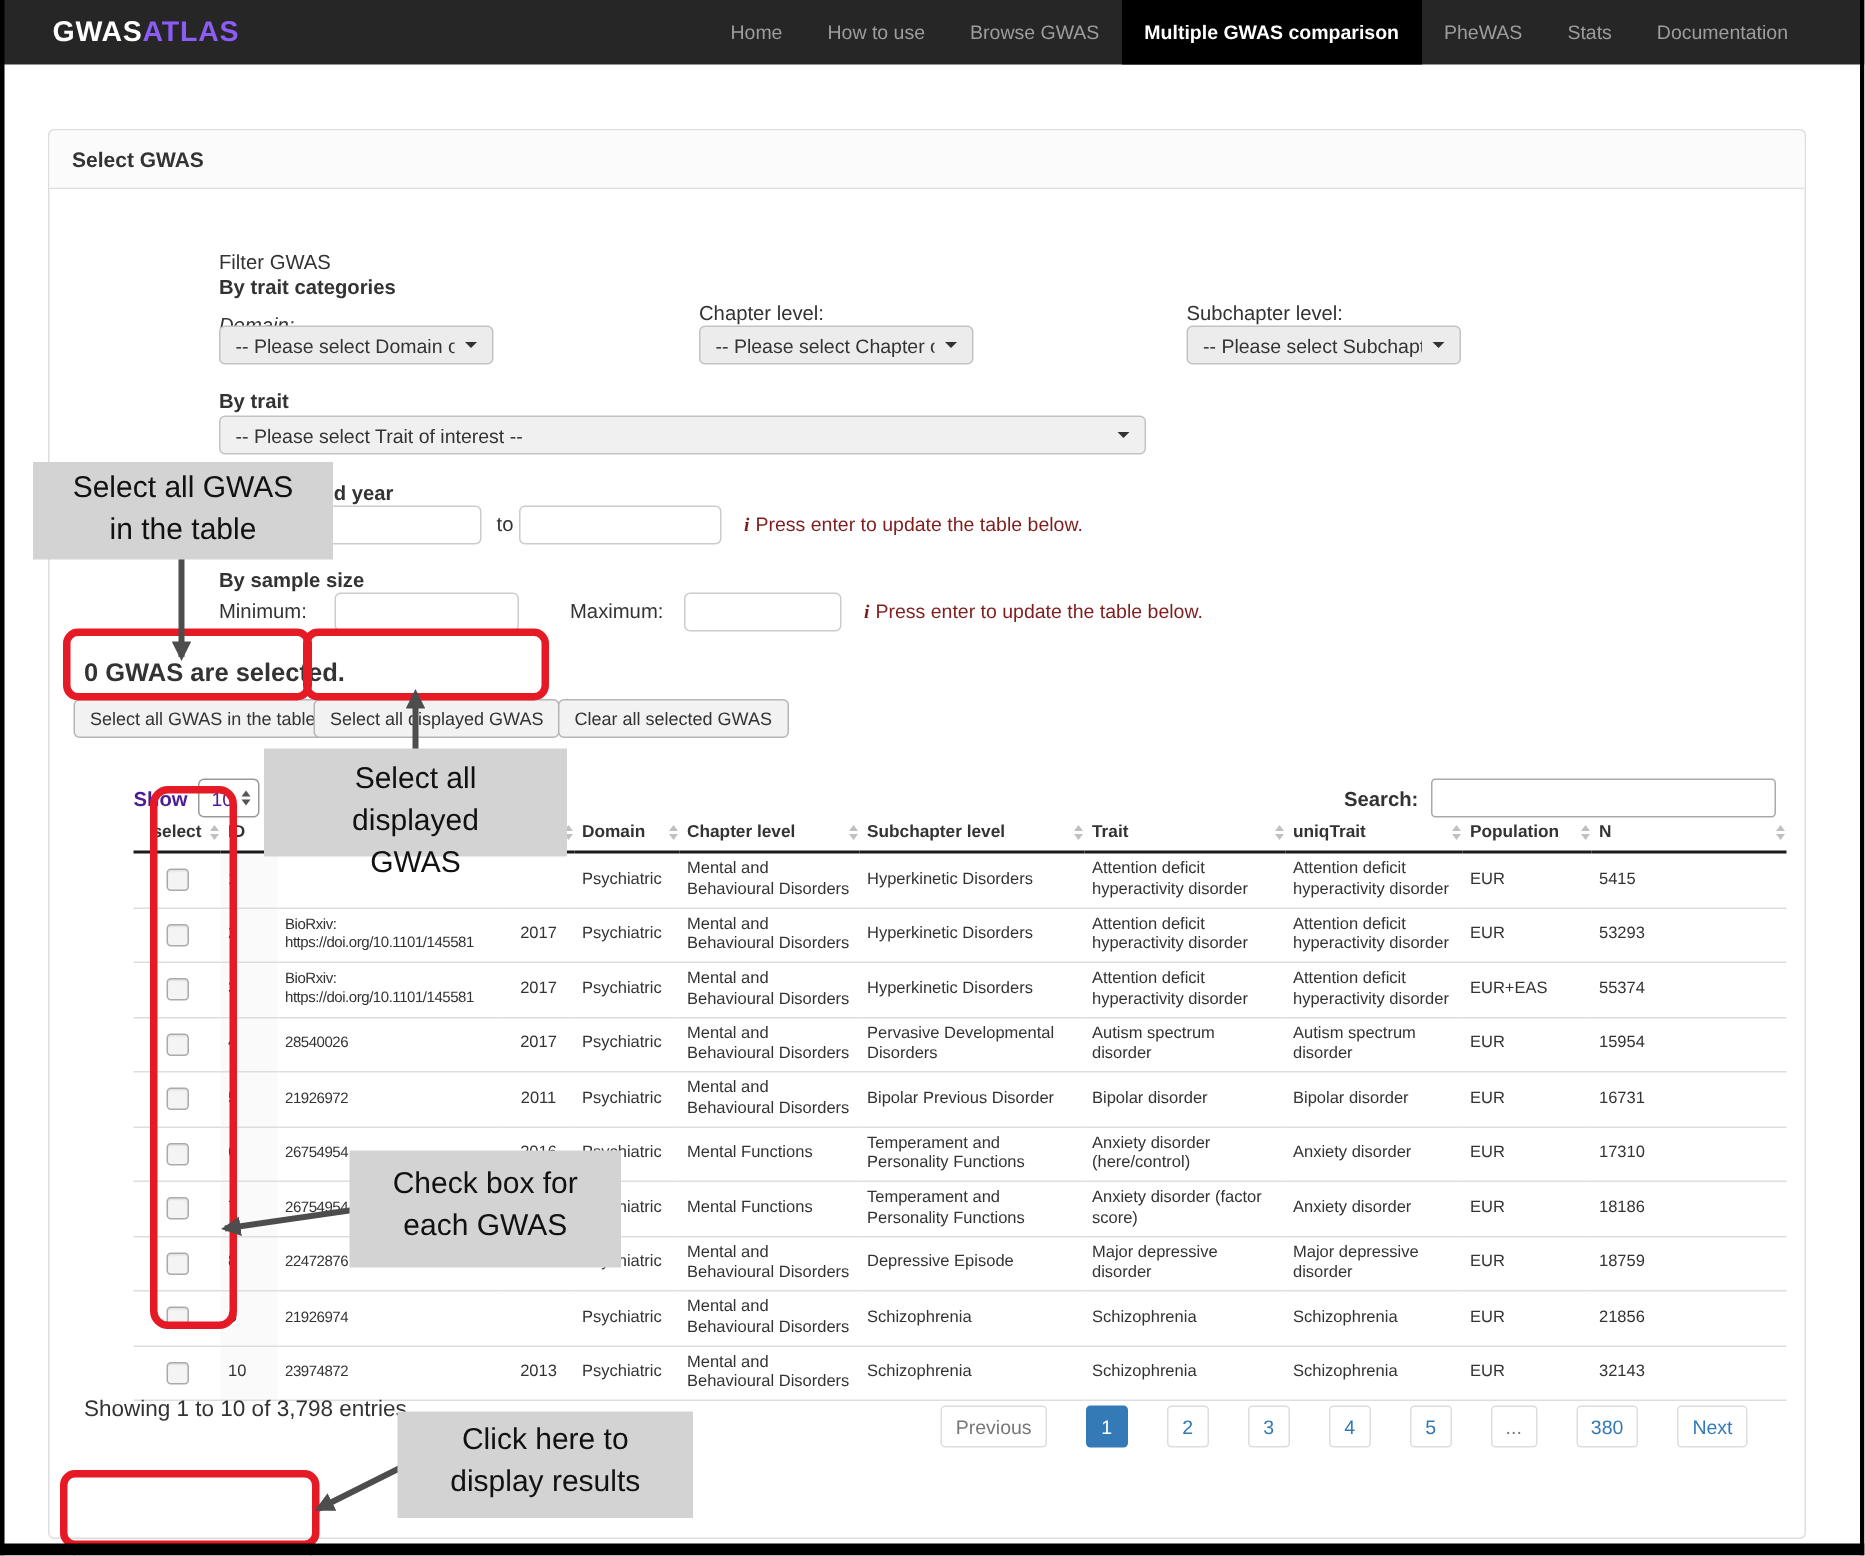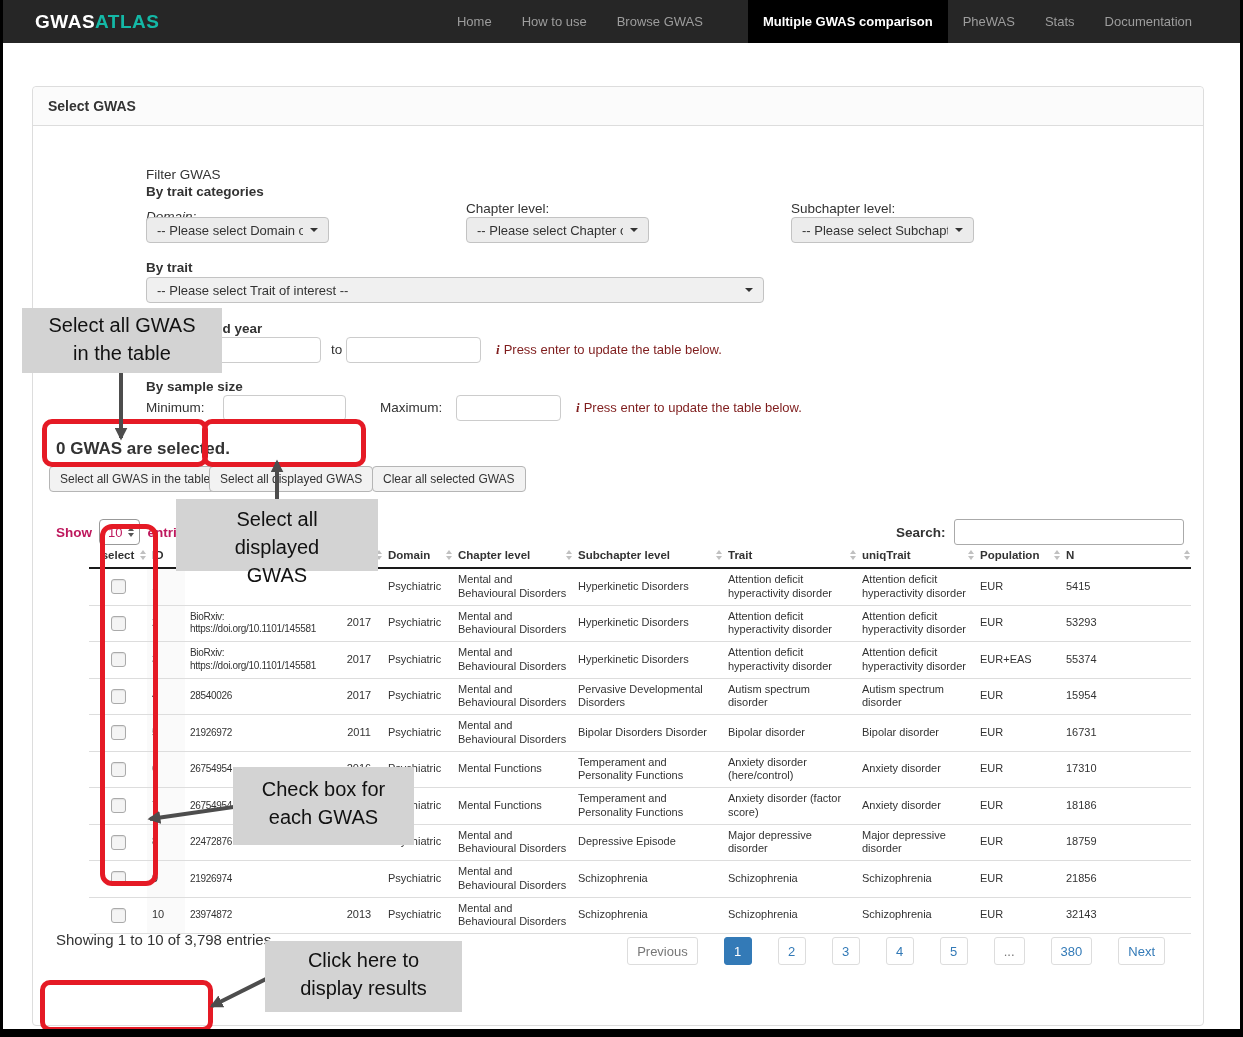--- a/index.html
+++ b/index.html
@@ -6,24 +6,24 @@
   body{width:1243px;height:1037px;position:relative;overflow:hidden;
        font-family:"Liberation Sans",sans-serif;color:#333;}
   .abs{position:absolute;}
   
   #frame{left:0;top:0;width:1243px;height:1037px;box-sizing:border-box;
          border-left:3px solid #000;border-right:3px solid #000;border-bottom:8px solid #000;
          pointer-events:none;z-index:40;}
   
   #navbar{left:0;top:0;width:1243px;height:43px;background:#262626;display:flex;align-items:stretch;z-index:2;}
   #brand{align-self:center;margin-left:35px;font-size:19px;font-weight:bold;letter-spacing:.5px;}
-  #brand .b1{color:#fff;} #brand .b2{color:#14b8a6;}
+  #brand .b1{color:#fff;} #brand .b2{color:#8b5cf6;}
   #nav-menu{margin-left:auto;margin-right:36px;display:flex;align-items:stretch;}
   .nav-item{display:flex;align-items:center;padding:0 15px;font-size:13px;color:#9d9d9d;cursor:pointer;}
-  .nav-item.active{background:#000;color:#fff;font-weight:bold;margin-left:30px;}
+  .nav-item.active{background:#000;color:#fff;font-weight:bold;}
   
   #panel{left:32px;top:86px;width:1172px;height:940px;background:#fff;border:1px solid #ddd;
          border-radius:4px;box-sizing:border-box;}
   #panel-header{height:38px;border-bottom:1px solid #ddd;background:#fbfbfb;border-radius:4px 4px 0 0;
                 display:flex;align-items:center;}
   #panel-title{margin-left:15px;font-size:14px;font-weight:bold;color:#333;}
   #panel-body{position:absolute;left:0;top:38px;right:0;bottom:0;}
   .lbl{font-size:13.5px;color:#333;}
   .bold{font-weight:bold;}
   
@@ -35,21 +35,21 @@
   .dd.wide{justify-content:space-between;background:#f0f0f0;}
   .tbx{height:26px;border:1px solid #ccc;border-radius:4px;box-sizing:border-box;padding:0 6px;font-size:13px;}
   .hint{font-size:13px;color:#7f1d1d;white-space:nowrap;}
   .hint .ii{font-weight:bold;font-style:italic;font-family:"Liberation Serif",serif;margin-right:4px;}
   
   .btn{display:inline-flex;align-items:center;justify-content:center;height:26px;padding:0 10px;
        background:#f2f2f2;border:1px solid #b5b5b5;border-radius:4px;font-size:12px;color:#333;
        cursor:pointer;box-sizing:border-box;white-space:nowrap;}
   #count-heading{font-size:17px;font-weight:bold;color:#333;}
   
-  #show-wrap{display:flex;align-items:center;gap:7px;font-size:13.5px;font-weight:bold;color:#be185d;}
+  #show-wrap{display:flex;align-items:center;gap:7px;font-size:13.5px;font-weight:bold;color:#4c1d95;margin-left:33px;}
   #page-size{display:inline-flex;align-items:center;gap:6px;border:1px solid #999;border-radius:4px;
              background:#fff;height:24px;padding:0 5px 0 8px;font-size:13px;font-weight:normal;cursor:pointer;}
   .updown b,.updown i{display:block;width:0;height:0;border-left:3.5px solid transparent;border-right:3.5px solid transparent;}
   .updown b{border-bottom:4px solid #555;margin-bottom:2px;}
   .updown i{border-top:4px solid #555;}
   #search-wrap{display:flex;align-items:center;gap:8px;}
   #search-label{font-size:13.5px;font-weight:bold;}
   #search-input{width:230px;height:26px;border:1px solid #aaa;border-radius:3px;box-sizing:border-box;padding:0 6px;}
   
   #gwas-table{border-collapse:collapse;table-layout:fixed;width:1102px;}
@@ -296,21 +296,21 @@
           </tr>
           <tr>
             <td class="c-select">
               <div class="checkbox"></div>
             </td>
             <td class="sorted">5</td>
             <td class="cell-pmid">21926972</td>
             <td class="c-year">2011</td>
             <td>Psychiatric</td>
             <td>Mental and Behavioural Disorders</td>
-            <td>Bipolar Disorders Disorder</td>
+            <td>Bipolar Previous Disorder</td>
             <td>Bipolar disorder</td>
             <td>Bipolar disorder</td>
             <td>EUR</td>
             <td>16731</td>
           </tr>
           <tr>
             <td class="c-select">
               <div class="checkbox"></div>
             </td>
             <td class="sorted">6</td>

